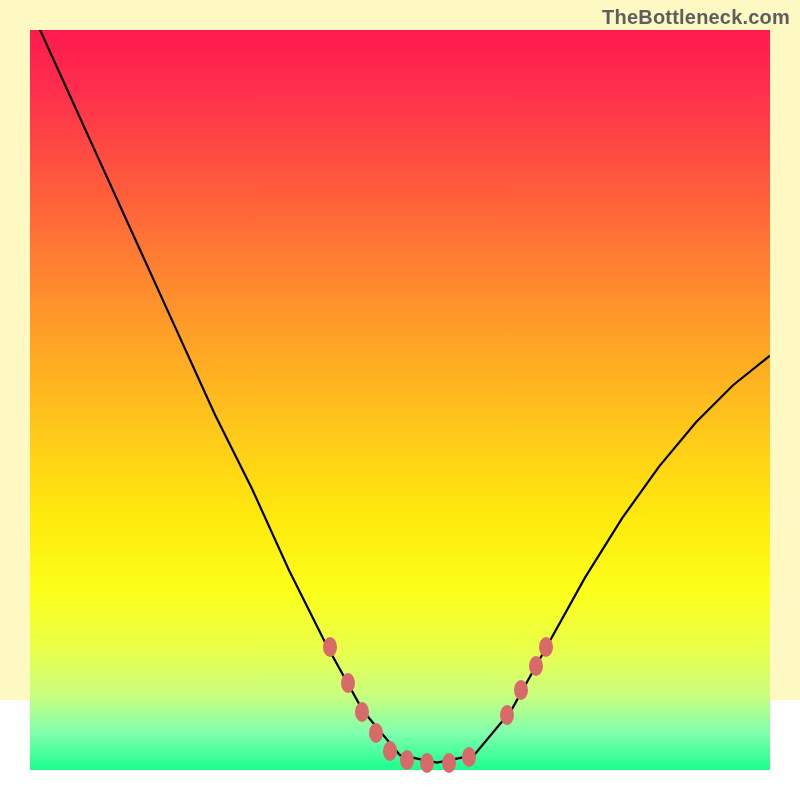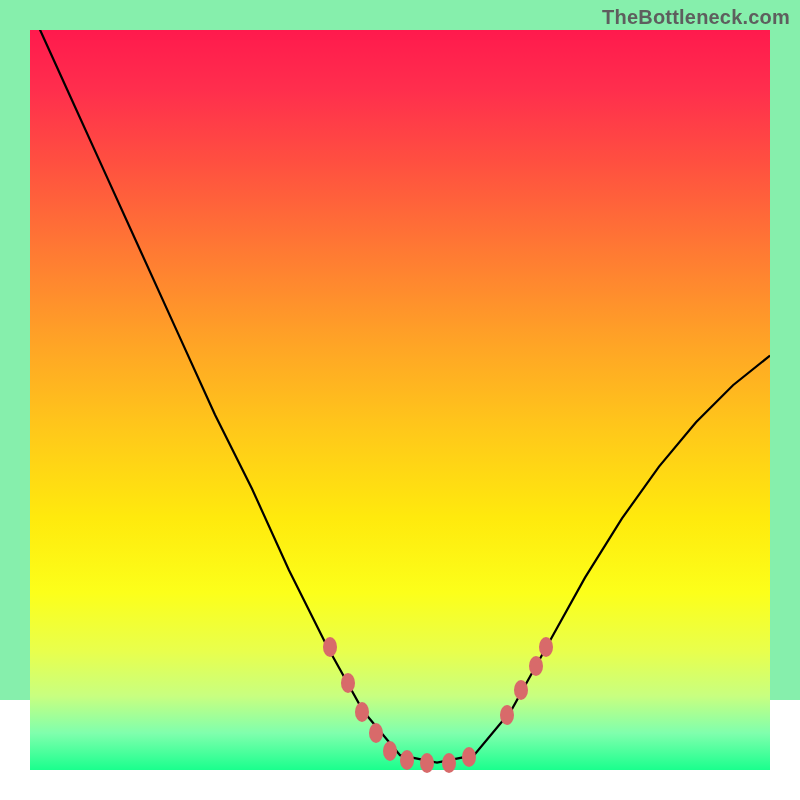--- a/index.html
+++ b/index.html
@@ -1,20 +1,20 @@
 <!DOCTYPE html>
 <html><head>
 <meta charset="utf-8">
 <style>
   * { margin: 0; padding: 0; box-sizing: border-box; }
   html, body { width: 800px; height: 800px; overflow: hidden; }
   .frame {
     width: 800px;
     height: 700px;
-    background: #86efac;
+    background: #fef9c3;
     position: relative;
   }
   .plot-area {
     position: absolute;
     left: 30px;
     top: 30px;
     width: 740px;
     height: 740px;
     background: linear-gradient(to bottom,
       #ff1a4d 0%,

